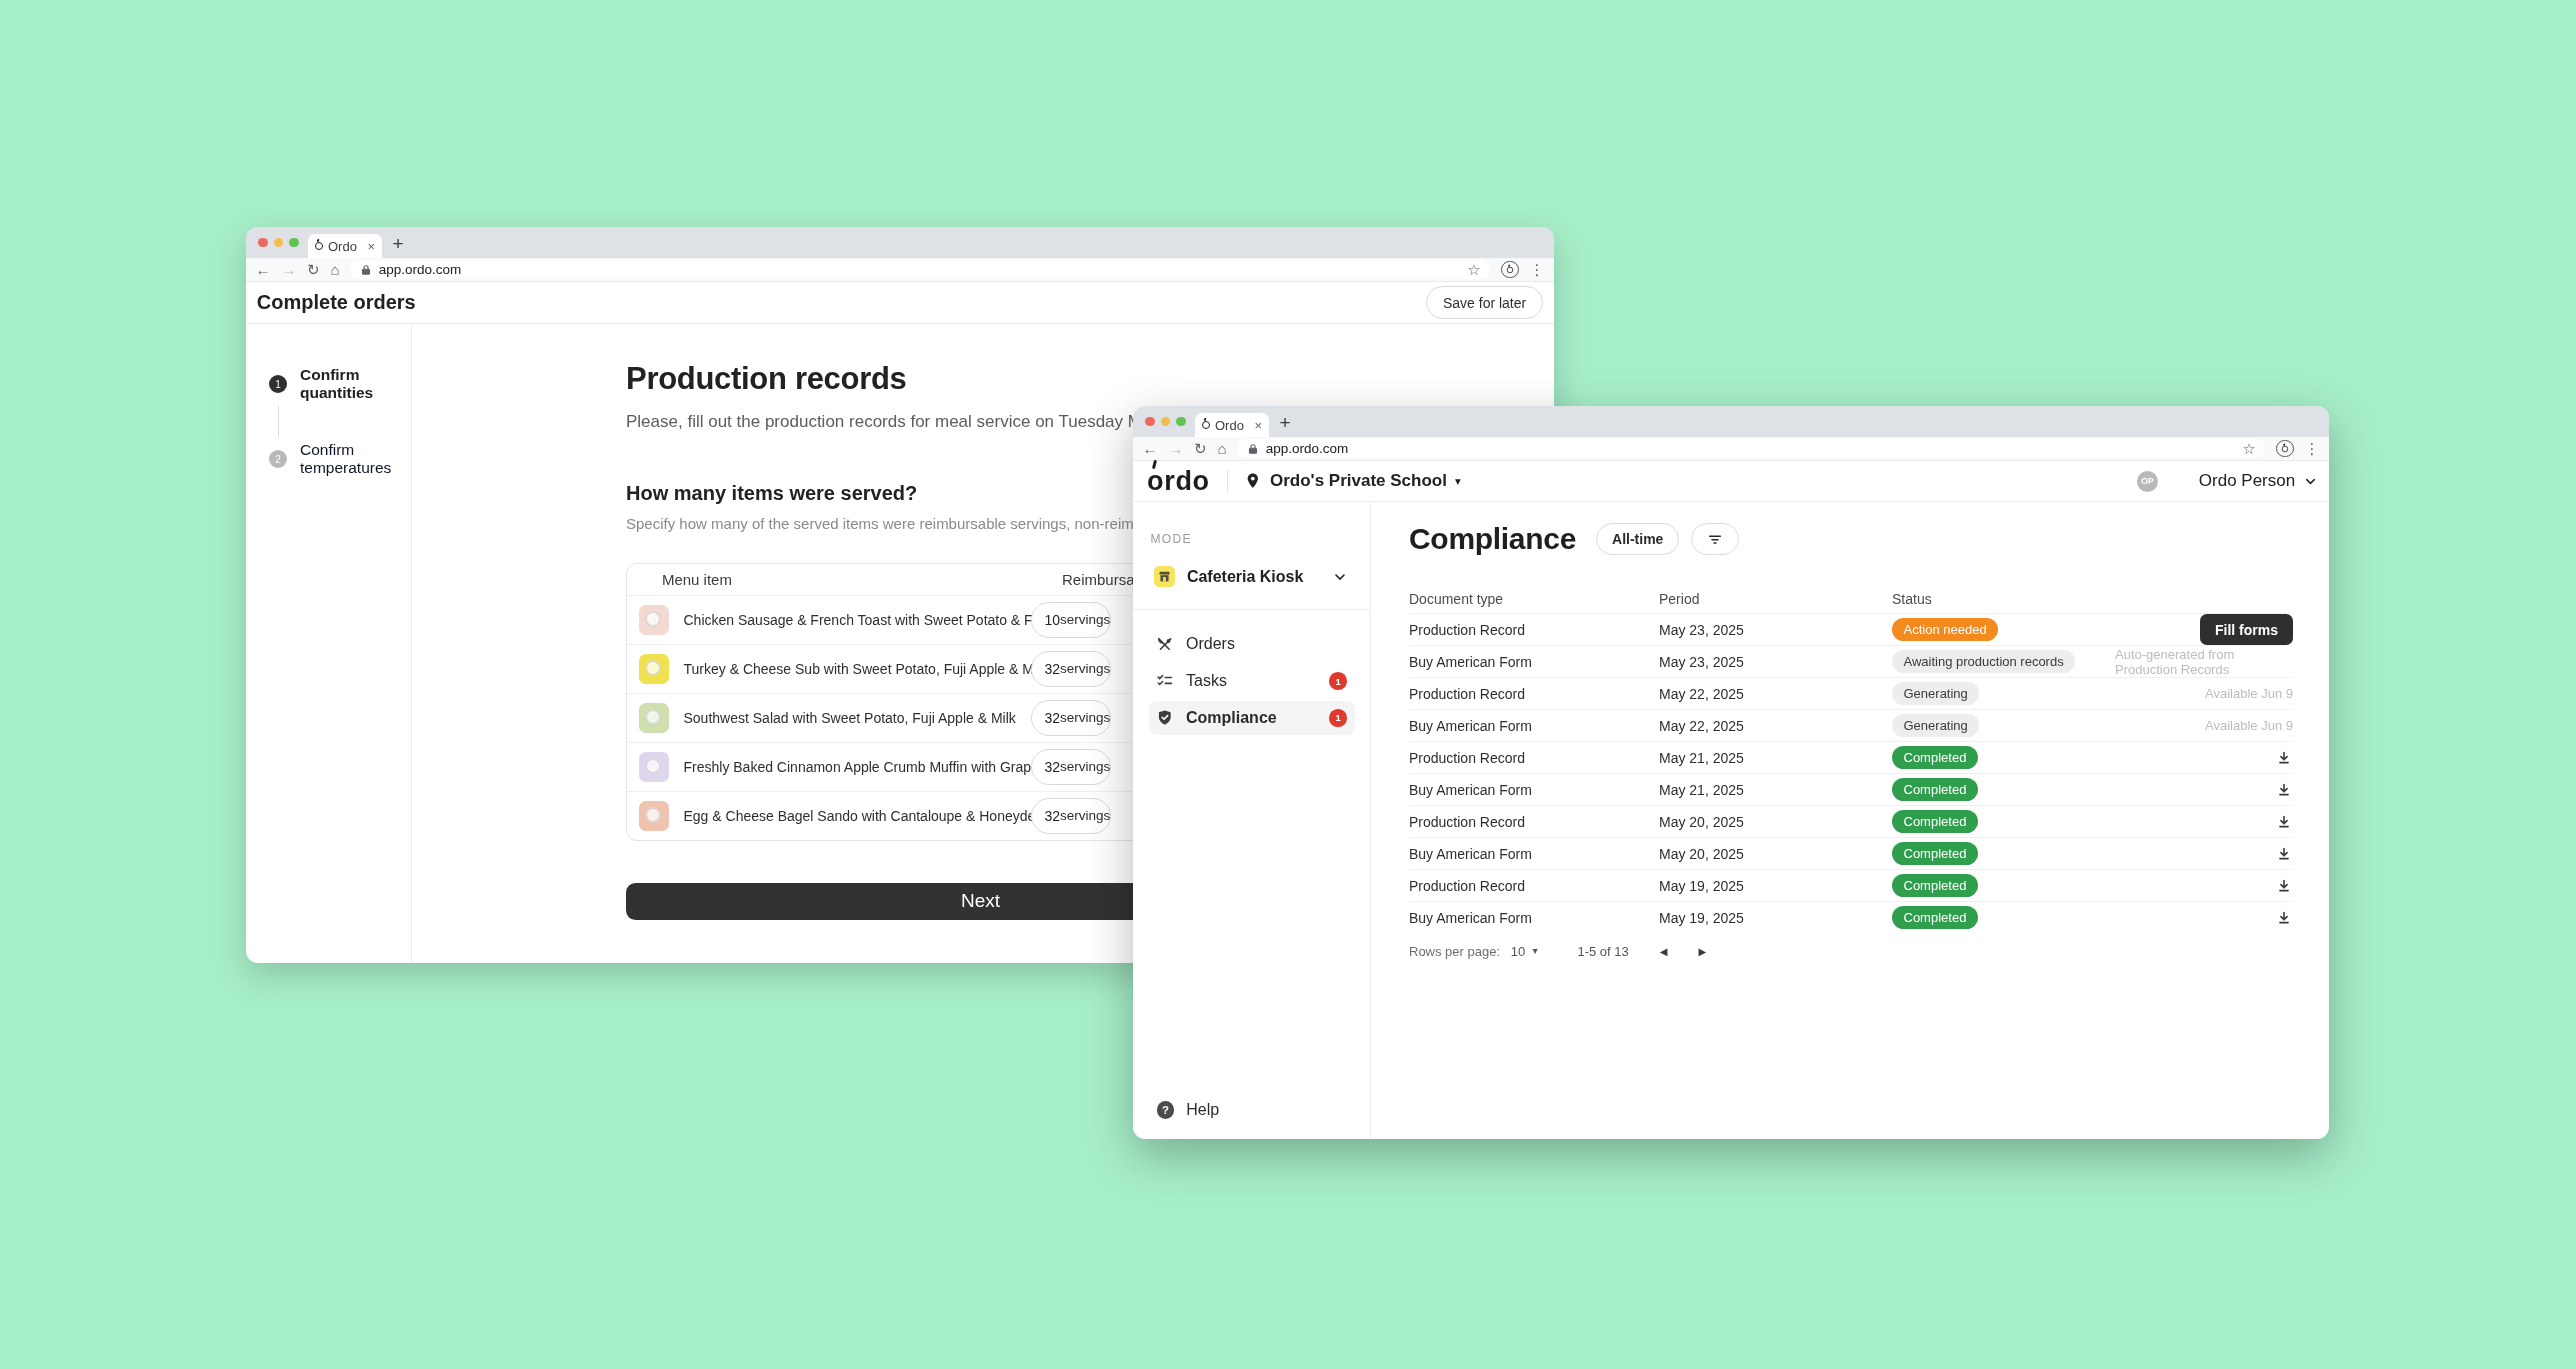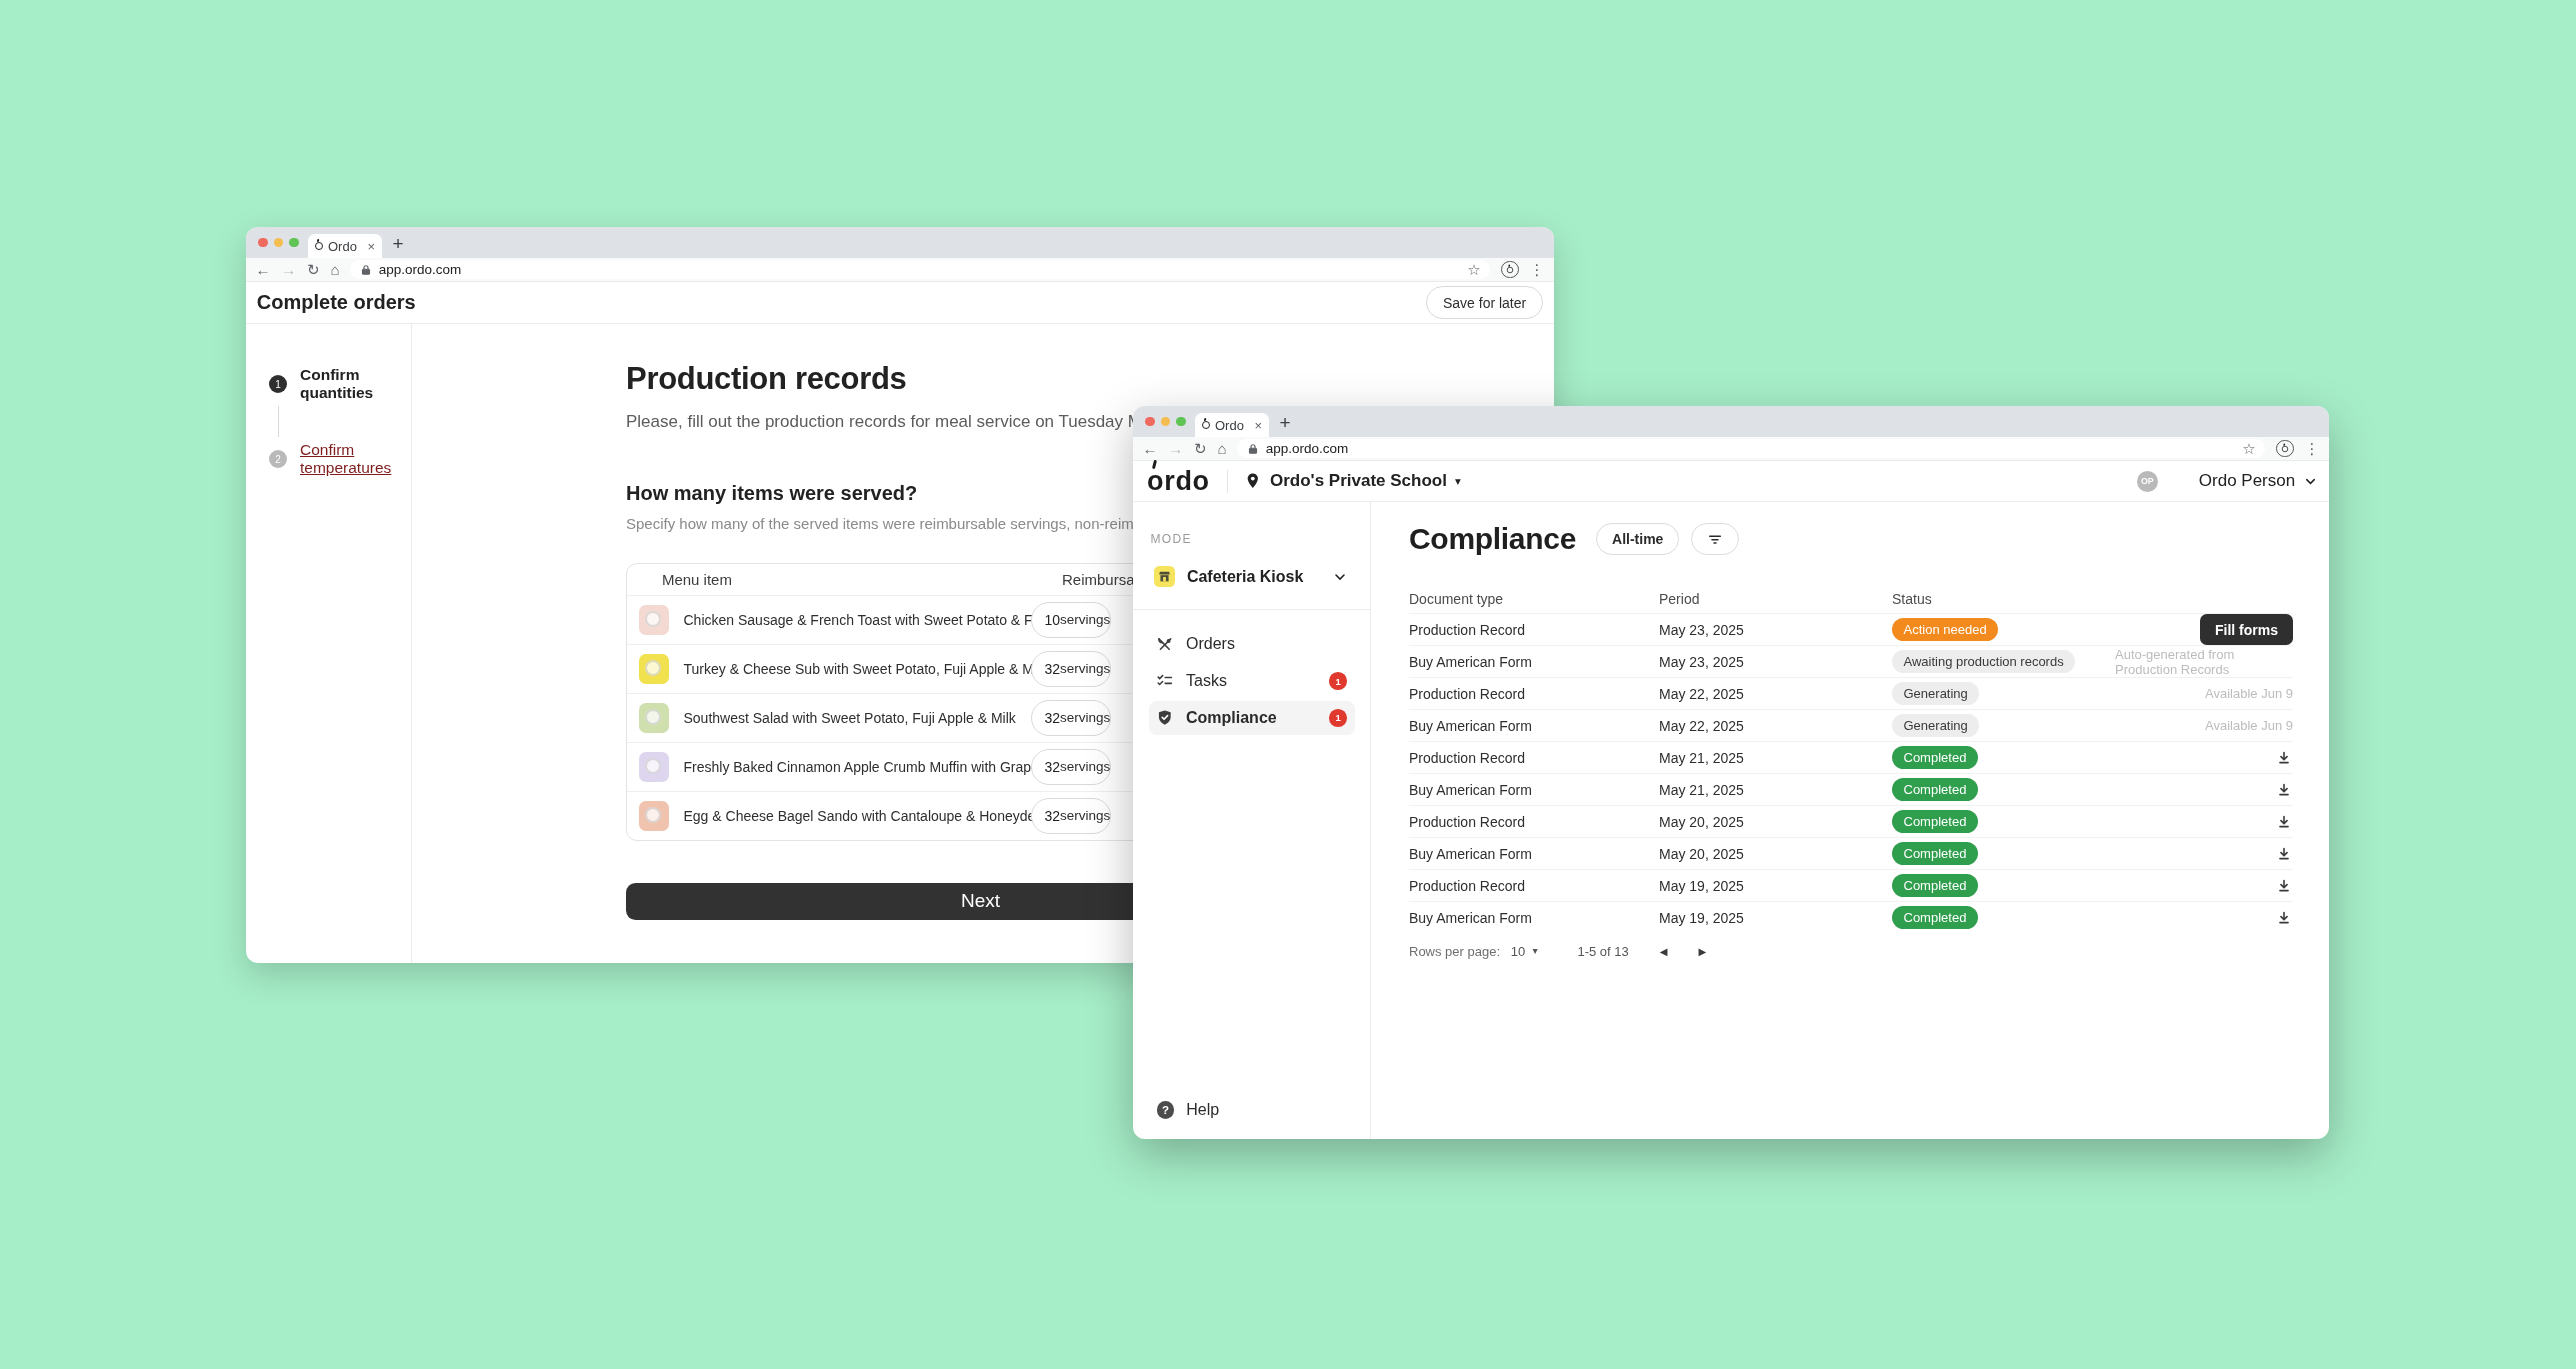--- a/index.html
+++ b/index.html
@@ -38,21 +38,21 @@
   .bw-title { font-size:20px; font-weight:bold; color:#222; }
   .btn-outline { border:1px solid #d9d9d9; border-radius:674px; background:#fff; font-size:14px; color:#2e2e2e; padding:7.4px 16px; font-family:inherit; }
   .bw-body { display:flex; height:639px; }
   .bw-side { width:166px; border-right:0.7px solid #ebebeb; padding:42px 0 0 23px; flex:0 0 auto; }
   .step { display:flex; align-items:center; gap:13px; }
   .step-dot { width:18px; height:18px; border-radius:50%; display:flex; align-items:center; justify-content:center; font-size:10px; color:#fff; flex:0 0 auto; }
   .step.active .step-dot { background:#2f2f2f; }
   .step.todo .step-dot { background:#b9b9b9; }
   .step-label { font-size:15.5px; }
   .step.active .step-label { font-weight:bold; color:#222; }
-  .step.todo .step-label { color:#7f1d1d;text-decoration:underline; }
+  .step.todo .step-label { color:#0f172a; }
   .step-line { width:1px; height:31px; background:#d9d9d9; margin:4px 0 4px 8.8px; }
   .bw-main { flex:1; padding:37px 0 0 214px; }
   .pr-h1 { font-size:31px; font-weight:bold; color:#222; letter-spacing:-0.3px; }
   .pr-sub { font-size:17px; color:#5c5c5c; margin-top:15px; }
   .q-h2 { font-size:20px; font-weight:bold; color:#222; margin-top:50px; }
   .q-sub { font-size:15px; color:#8a8a8a; margin-top:9.5px; }
   .menu-card { margin-top:31px; width:898px; border:1px solid #e3e3e3; border-radius:10.8px; overflow:hidden; background:#fff; }
   .m-head, .m-row { display:grid; grid-template-columns:392px 1fr; align-items:center; padding:0 0 0 11.5px; }
   .m-head { height:31px; }
   .m-col { font-size:15px; color:#3c3c3c;margin-left:20px; }

